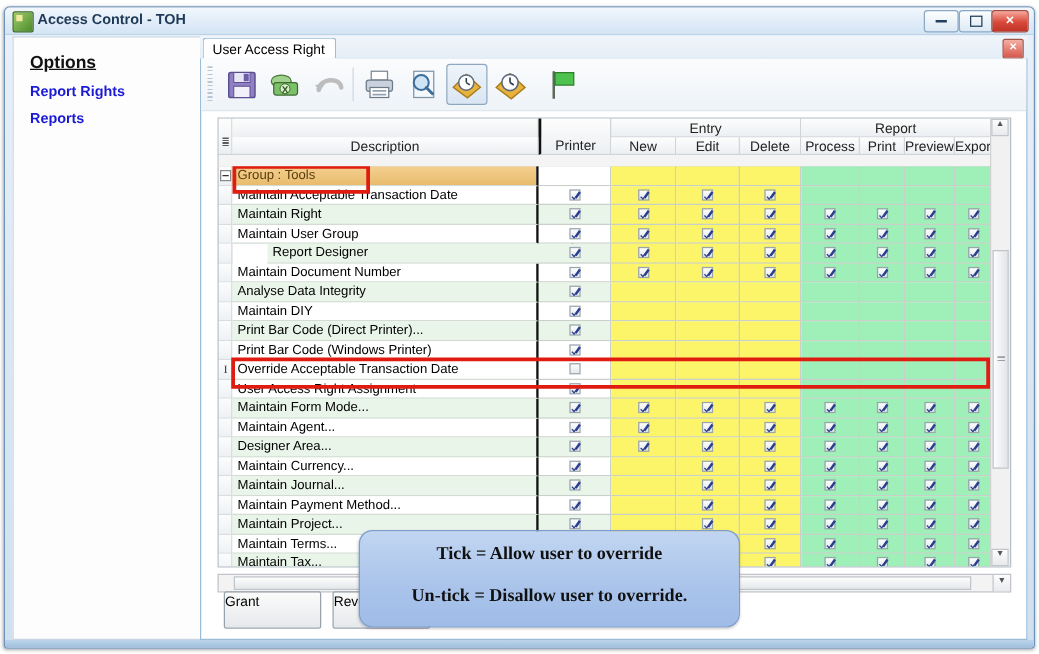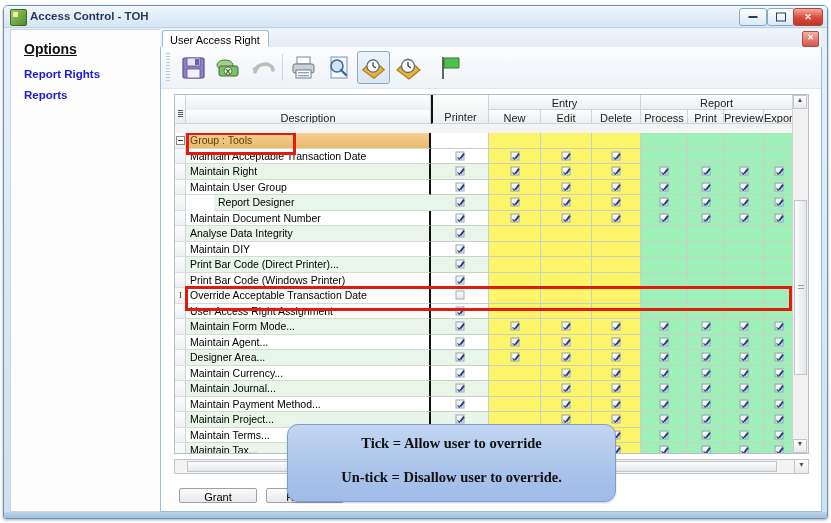--- a/index.html
+++ b/index.html
@@ -116,31 +116,31 @@
 
   #hscrollbar{position:absolute;left:13px;right:12px;bottom:37px;height:15px;
     background:#f3f3f3;border:1px solid #c2c6cb;box-sizing:border-box;}
   #hthumb{position:absolute;left:12px;top:1px;height:11px;width:590px;
     background:linear-gradient(180deg,#fdfdfd,#e4e7ea);border:1px solid #c0c4c9;box-sizing:border-box;}
   #hright{position:absolute;right:0;top:0;width:14px;height:13px;
     background:linear-gradient(180deg,#fdfdfd,#e8eaed);border-left:1px solid #c2c6cb;box-sizing:border-box;}
   #hright span{position:absolute;left:0;right:0;top:1px;text-align:center;font-size:7px;color:#555;}
 
   
-  .btn{position:absolute;bottom:8px;height:15px;width:78px;box-sizing:border-box;
+  .btn{position:absolute;bottom:8px;height:30px;width:78px;box-sizing:border-box;
     background:linear-gradient(180deg,#fbfbfb,#e6e9ec);border:1px solid #9aa3ac;border-radius:2px;
-    font-size:11px;text-align:center;padding-top:2px;}
+    font-size:11px;text-align:left;padding-top:2px;}
   #btn-grant{left:18px;}
   #btn-revoke{left:105px;}
 
   
   #callout{position:absolute;left:287px;top:424px;width:303px;height:76px;
     background:linear-gradient(180deg,#c2d6f2,#a9c3ea 60%,#9fbce8);
     border:1px solid #7e9ccc;border-radius:11px;z-index:60;
-    box-shadow:0 1px 2px rgba(0,0,0,.2);padding-left:24px;}
+    box-shadow:0 1px 2px rgba(0,0,0,.2);}
   .cotext{position:absolute;left:0;right:0;text-align:center;
     font-family:"Liberation Serif",serif;font-weight:bold;font-size:14.5px;color:#111;}
   #co0{top:10px;}
   #co1{top:44px;}
   #cotail{position:absolute;left:0;top:0;width:831px;height:523px;z-index:59;pointer-events:none;}
 
   #statusbar{position:absolute;left:0;right:0;bottom:0;height:6px;
     background:linear-gradient(180deg,#bcd4ea,#9fc0de);}
 </style>
 </head>

